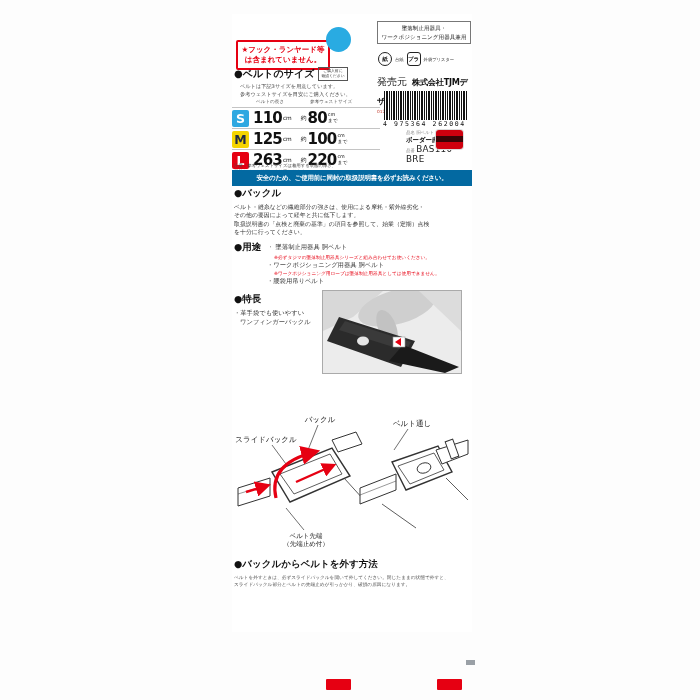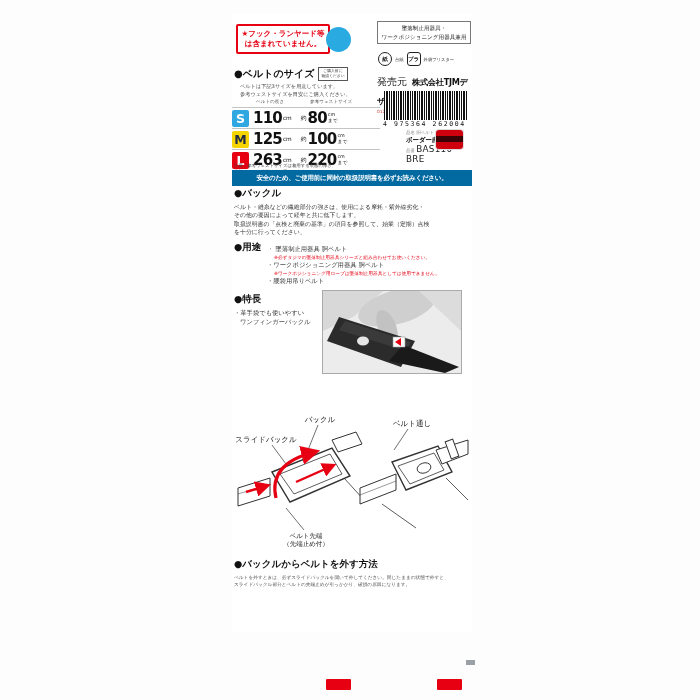--- a/index.html
+++ b/index.html
@@ -2,21 +2,21 @@
 <html><head>
 <meta charset="utf-8">
 <style>
   html,body{margin:0;padding:0;}
   body{width:700px;height:700px;background:#fdfdfd;position:relative;overflow:hidden;
        font-family:"DejaVu Sans","Liberation Sans",sans-serif;color:#333;}
   .pkg{position:absolute;left:232px;top:14px;width:240px;height:618px;background:#fff;}
   .abs{position:absolute;}
 
   
-  .not-included{left:4px;top:10px;width:88px;border:2px solid #e60012;border-radius:2px;
+  .not-included{left:4px;top:26px;width:88px;border:2px solid #e60012;border-radius:2px;
     color:#e60012;font-weight:bold;font-size:7.5px;line-height:1.35;text-align:center;padding:3px 1px;}
   .blue-dot{left:94px;top:13px;width:25px;height:25px;border-radius:50%;background:#29abe2;}
 
   
   .usage-box{left:145px;top:7px;width:92px;border:1px solid #777;font-size:5.6px;color:#222;
     text-align:center;line-height:1.55;padding:2px 0;}
   .recycle-row{left:146px;top:38px;display:flex;align-items:center;gap:3px;font-size:4.3px;color:#333;}
   .rc-icon{display:inline-flex;align-items:center;justify-content:center;width:12px;height:12px;
     border:1.3px solid #222;font-size:5.5px;font-weight:bold;color:#111;}
   .rc-paper{border-radius:50%;}
@@ -67,21 +67,21 @@
 
   .sec-head{font-size:9.5px;font-weight:bold;color:#111;}
   .body-txt{font-size:5.9px;color:#333;line-height:1.4;}
   .tiny-txt{font-size:4.7px;color:#555;line-height:1.5;}
   .red-note{font-size:4.7px;color:#e60012;line-height:1.5;}
 
   .caution{left:2px;top:173px;width:236px;}
   .caution .body-txt{margin-top:3px;}
 
   .uses{left:2px;top:227px;width:236px;}
-  .uses-row{display:flex;align-items:flex-end;}
+  .uses-row{display:flex;align-items:center;}
   .uses-item{font-size:6.3px;color:#333;}
   .uses .ind1{margin-left:33px;}
   .uses .ind2{margin-left:40px;}
   .dash{color:#666;font-size:6.3px;margin:0 2px 0 6px;}
 
   .features{left:2px;top:279px;width:90px;}
   .features .body-txt{margin-top:3px;font-size:6.3px;}
   .photo{left:90px;top:276px;width:138px;height:82px;border:1px solid #aaa;background:#efefef;overflow:hidden;}
 
   .thread{left:2px;top:368px;width:236px;}

